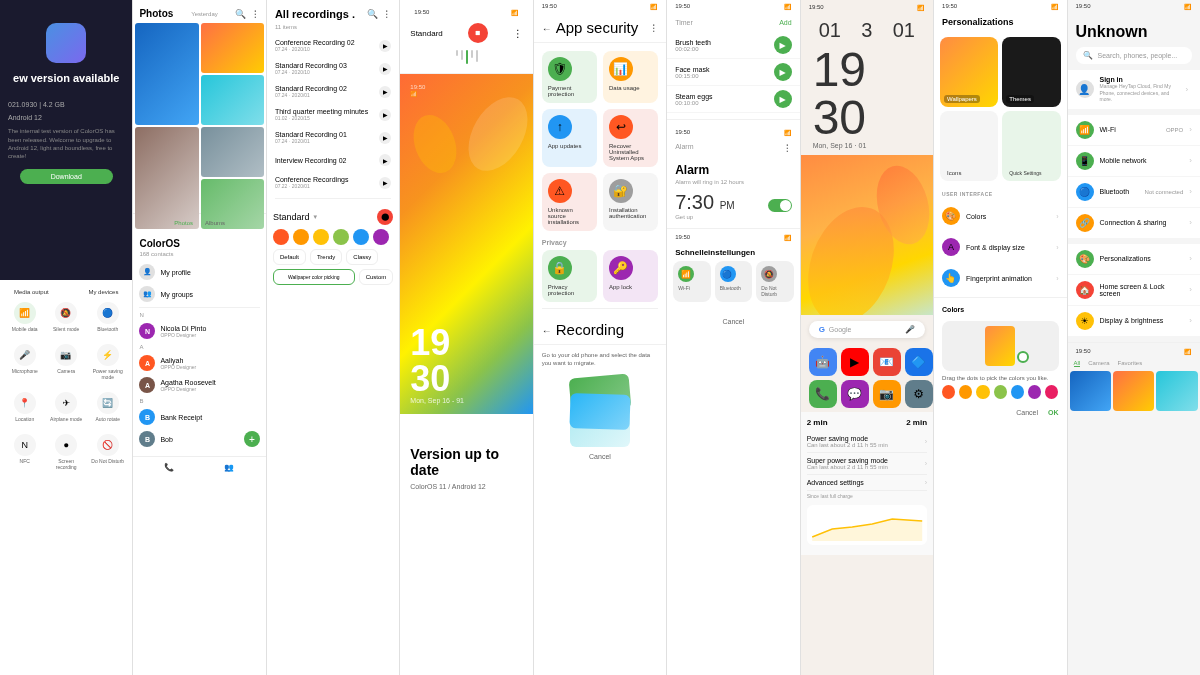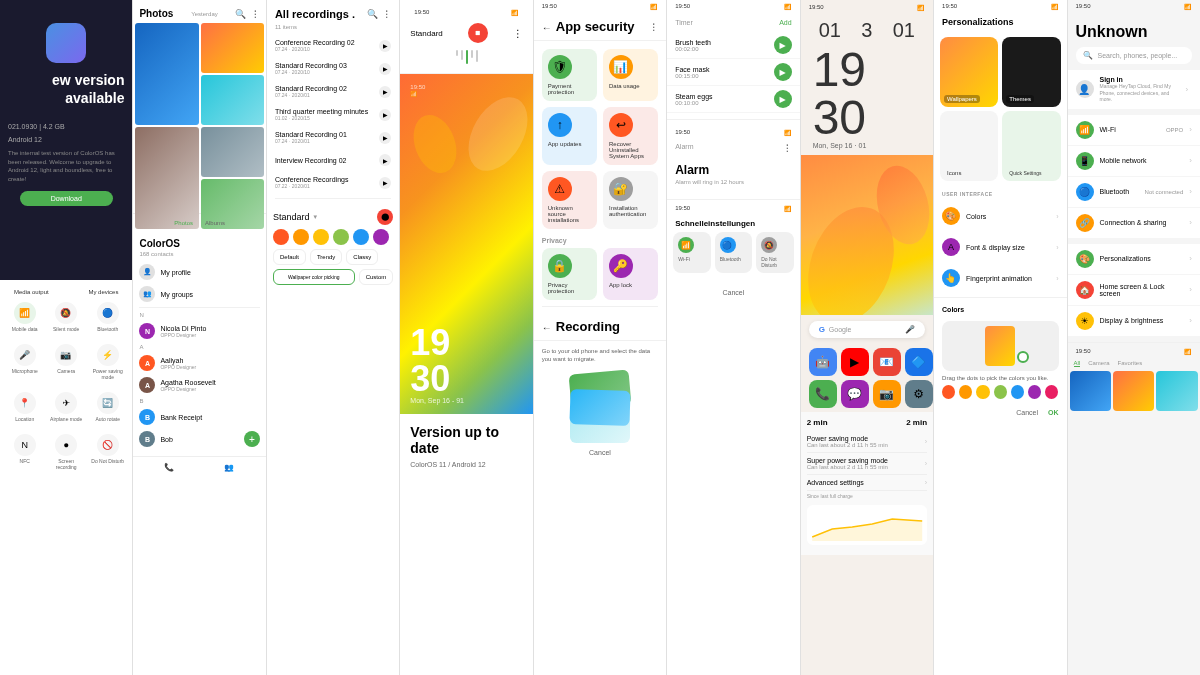--- a/index.html
+++ b/index.html
@@ -40,23 +40,23 @@
 
     .panel1-logo {
       width: 40px;
       height: 40px;
       background: linear-gradient(135deg, #4a90e2, #7b68ee);
       border-radius: 10px;
       margin: 15px auto 8px;
     }
 
     .panel1-title {
-      font-size: 14px;
+      font-size: 11px;
       font-weight: bold;
-      text-align: right;
+      text-align: center;
       line-height: 1.3;
       margin-bottom: 16px;
     }
 
     .panel1-subtitle {
       font-size: 7px;
       color: #aaa;
       margin-bottom: 6px;
     }
 
@@ -352,20 +352,21 @@
       line-height: 1;
     }
 
     .phone-date {
       font-size: 7px;
       color: rgba(255,255,255,0.8);
     }
 
     .version-section {
       padding: 10px;
+      margin-top: 22px;
     }
 
     .version-title {
       font-size: 14px;
       font-weight: bold;
       margin-bottom: 4px;
     }
 
     .version-desc {
       font-size: 7px;
@@ -386,22 +387,22 @@
       gap: 4px;
       border-bottom: 1px solid #f0f0f0;
     }
 
     .back-arrow {
       font-size: 10px;
       color: #333;
     }
 
     .section-title-small {
-      font-size: 13px;
-      font-weight: 700;
+      font-size: 15px;
+      font-weight: 400;
     }
 
     .security-grid {
       display: grid;
       grid-template-columns: 1fr 1fr;
       gap: 6px;
       padding: 8px;
     }
 
     .security-item {
@@ -1233,20 +1234,29 @@
     <span>19:50</span>
     <span>📶</span>
   </div>
   <div style="display:flex;justify-content:space-between;padding:4px 8px;">
     <span style="font-size:7px;color:#999;">Alarm</span>
     <span style="font-size:9px;">⋮</span>
   </div>
   <div class="alarm-section">
     <div class="alarm-title">Alarm</div>
     <div class="alarm-desc">Alarm will ring in 12 hours</div>
+    <div style="display:flex;align-items:center;justify-content:space-between;">
+      <div>
+        <div class="alarm-time">7:30 <span style="font-size:10px;">PM</span></div>
+        <div class="alarm-sub">Get up</div>
+      </div>
+      <div class="toggle-switch">
+        <div class="toggle-knob"></div>
+      </div>
+    </div>
   </div>
 
   <div class="divider"></div>
   <div class="status-bar">
     <span>19:50</span>
     <span>📶</span>
   </div>
   <div style="padding:4px 8px;font-size:8px;font-weight:bold;">Schnelleinstellungen</div>
   <div class="qs-row" style="padding:0 6px;">
     <div class="qs-card">

